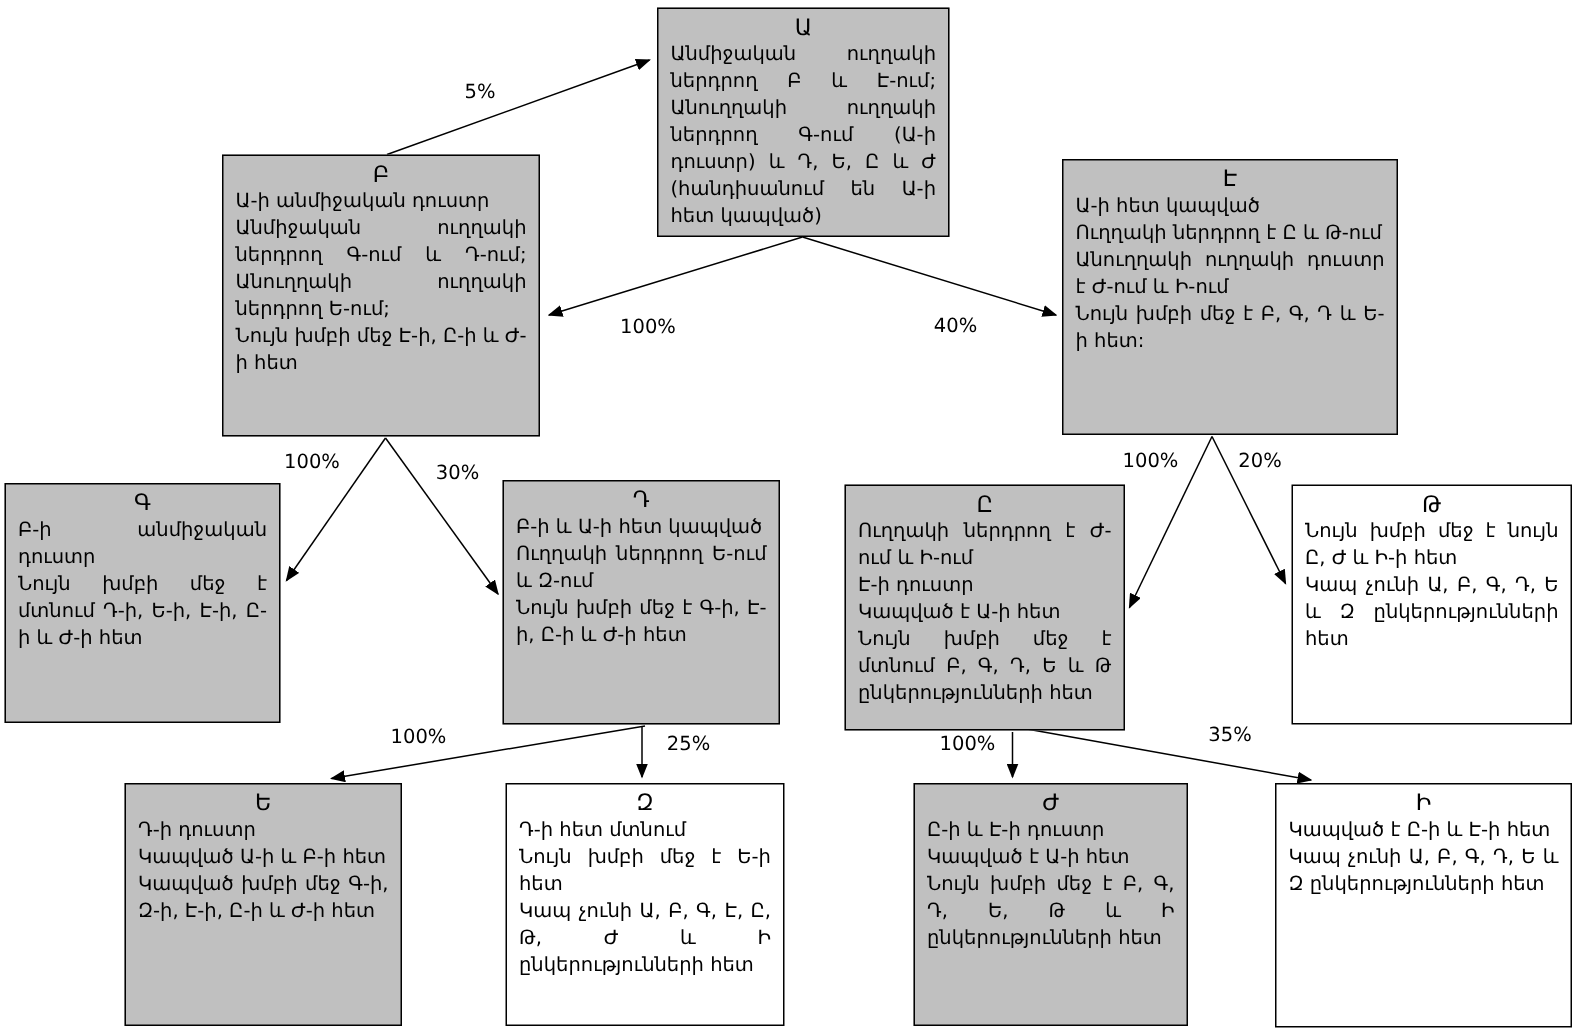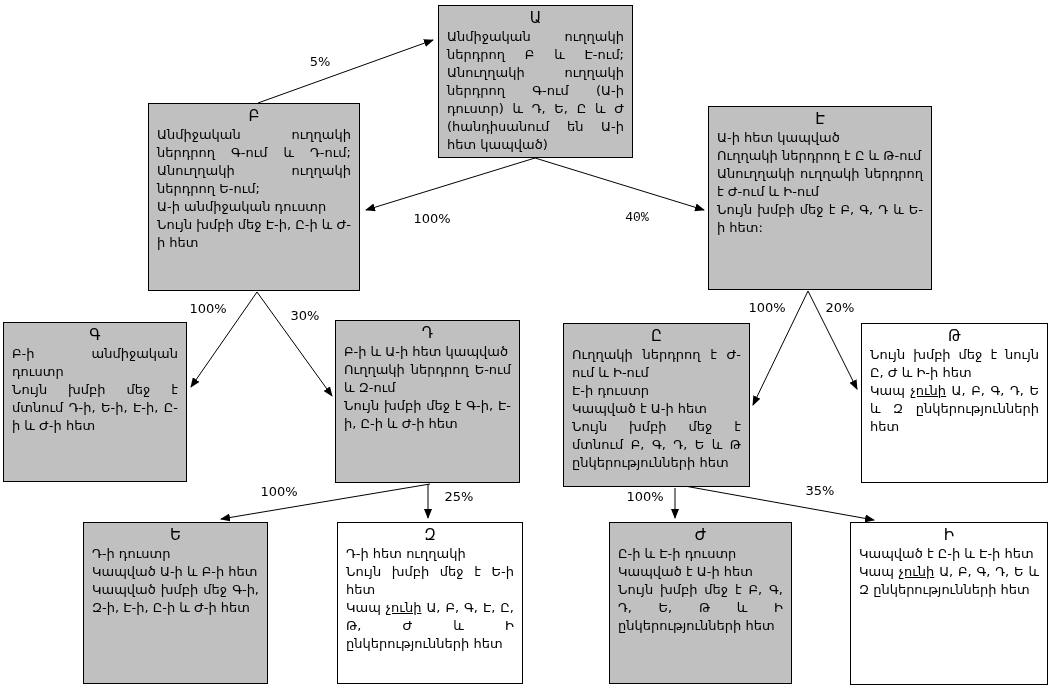--- a/index.html
+++ b/index.html
@@ -34,21 +34,21 @@
   .box.gray  { background: #c0c0c0; }
   .box.white { background: #ffffff; }
   .box-title {
     text-align: center;
     font-size: 15px;
     line-height: 19px;
   }
   .box-line {
     text-align: justify;
   }
-  .u { text-decoration: underline; }
+  .u { }
   .pct {
     position: absolute;
     transform: translate(-50%, -50%);
     font-size: 13px;
     line-height: 14px;
     color: #000000;
     white-space: nowrap;
   }
   
   #box-ayb { left: 438px; top: 5px;   width: 195px; height: 153px; }
@@ -87,30 +87,30 @@
     <line x1="679" y1="485" x2="874" y2="520" stroke="#000" stroke-width="1" marker-end="url(#arrowhead)"></line>
   </svg>
 
   <div class="box gray" id="box-ayb">
     <div class="box-title">Ա</div>
     <div class="box-line">Անմիջական ուղղակի ներդրող Բ և Է-ում; Անուղղակի ուղղակի ներդրող Գ-ում (Ա-ի դուստր) և Դ, Ե, Ը և Ժ (հանդիսանում են Ա-ի հետ կապված)</div>
   </div>
 
   <div class="box gray" id="box-ben">
     <div class="box-title">Բ</div>
+    <div class="box-line">Ա-ի անմիջական դուստր</div>
     <div class="box-line">Անմիջական ուղղակի ներդրող Գ-ում և Դ-ում; Անուղղակի ուղղակի ներդրող Ե-ում;</div>
-    <div class="box-line">Ա-ի անմիջական դուստր</div>
     <div class="box-line">Նույն խմբի մեջ Է-ի, Ը-ի և Ժ-ի հետ</div>
   </div>
 
   <div class="box gray" id="box-eh">
     <div class="box-title">Է</div>
     <div class="box-line">Ա-ի հետ կապված</div>
     <div class="box-line">Ուղղակի ներդրող է Ը և Թ-ում</div>
-    <div class="box-line">Անուղղակի ուղղակի ներդրող է Ժ-ում և Ի-ում</div>
+    <div class="box-line">Անուղղակի ուղղակի դուստր է Ժ-ում և Ի-ում</div>
     <div class="box-line">Նույն խմբի մեջ է Բ, Գ, Դ և Ե-ի հետ:</div>
   </div>
 
   <div class="box gray" id="box-gim">
     <div class="box-title">Գ</div>
     <div class="box-line">Բ-ի անմիջական դուստր</div>
     <div class="box-line">Նույն խմբի մեջ է մտնում Դ-ի, Ե-ի, Է-ի, Ը-ի և Ժ-ի հետ</div>
   </div>
 
   <div class="box gray" id="box-da">
@@ -136,41 +136,41 @@
 
   <div class="box gray" id="box-yech">
     <div class="box-title">Ե</div>
     <div class="box-line">Դ-ի դուստր</div>
     <div class="box-line">Կապված Ա-ի և Բ-ի հետ</div>
     <div class="box-line">Կապված խմբի մեջ Գ-ի, Զ-ի, Է-ի, Ը-ի և Ժ-ի հետ</div>
   </div>
 
   <div class="box white" id="box-za">
     <div class="box-title">Զ</div>
-    <div class="box-line">Դ-ի հետ ուղղակի</div>
+    <div class="box-line">Դ-ի հետ մտնում</div>
     <div class="box-line">Նույն խմբի մեջ է Ե-ի հետ</div>
     <div class="box-line"><span>Կապ </span><span class="u">չունի</span><span> Ա, Բ, Գ, Է, Ը, Թ, Ժ և Ի ընկերությունների հետ</span></div>
   </div>
 
   <div class="box gray" id="box-zhe">
     <div class="box-title">Ժ</div>
     <div class="box-line">Ը-ի և Է-ի դուստր</div>
     <div class="box-line">Կապված է Ա-ի հետ</div>
     <div class="box-line">Նույն խմբի մեջ է Բ, Գ, Դ, Ե, Թ և Ի ընկերությունների հետ</div>
   </div>
 
   <div class="box white" id="box-ini">
     <div class="box-title">Ի</div>
     <div class="box-line">Կապված է Ը-ի և Է-ի հետ</div>
     <div class="box-line"><span>Կապ </span><span class="u">չունի</span><span> Ա, Բ, Գ, Դ, Ե և Զ ընկերությունների հետ</span></div>
   </div>
 
   <div class="pct" style="left:320px; top:62px;">5%</div>
   <div class="pct" style="left:432px; top:219px;">100%</div>
-  <div class="pct" style="left:637px; top:218px;font-family:Liberation Mono, monospace;">40%</div>
+  <div class="pct" style="left:637px; top:218px;">40%</div>
   <div class="pct" style="left:208px; top:309px;">100%</div>
   <div class="pct" style="left:305px; top:316px;">30%</div>
   <div class="pct" style="left:767px; top:308px;">100%</div>
   <div class="pct" style="left:840px; top:308px;">20%</div>
   <div class="pct" style="left:279px; top:492px;">100%</div>
   <div class="pct" style="left:459px; top:497px;">25%</div>
   <div class="pct" style="left:645px; top:497px;">100%</div>
   <div class="pct" style="left:820px; top:491px;">35%</div>
 
 </div>

